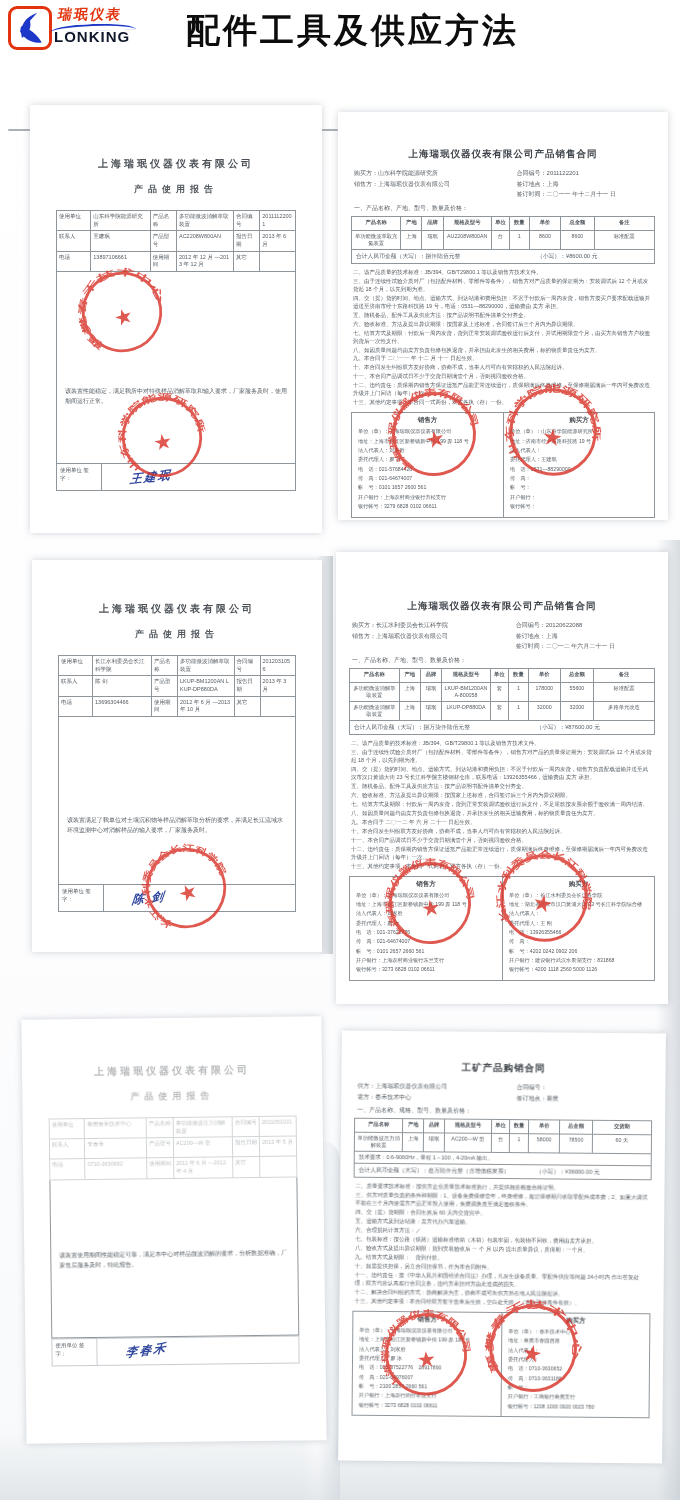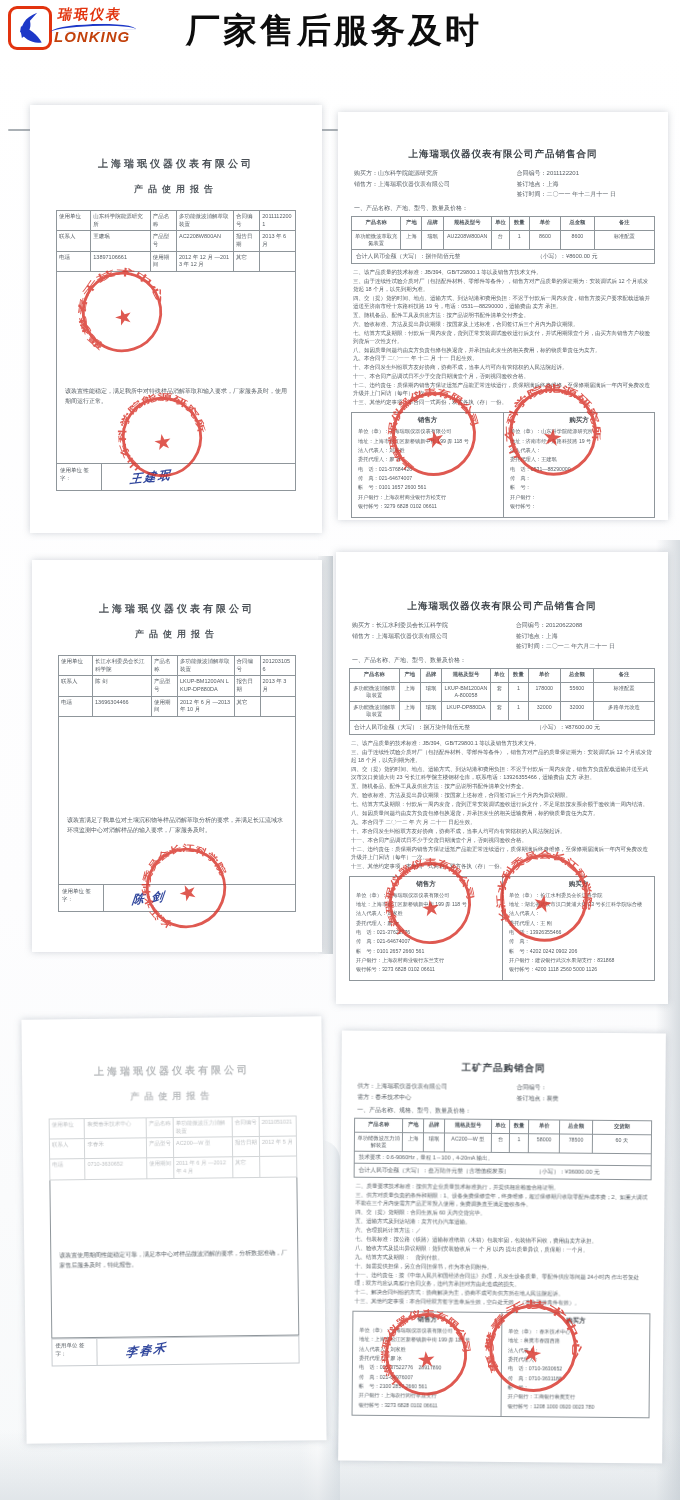--- a/index.html
+++ b/index.html
@@ -7,21 +7,21 @@
     width:680px;height:1500px;position:relative;overflow:hidden;
     background:linear-gradient(180deg,#ffffff 0%,#fdfdfe 60%,#f7f9fa 100%);
     font-family:"Liberation Sans","DejaVu Sans",sans-serif;color:#41464c;
   }
   
   .header{position:absolute;left:0;top:0;width:680px;height:60px;background:#fff;}
   .logo{position:absolute;left:6px;top:4px;width:150px;height:48px;cursor:pointer;}
   .logo-box{position:absolute;left:2px;top:2px;width:38px;height:38px;border:3px solid #e2330e;border-radius:9px;background:#fff;}
   .logo-box svg{position:absolute;left:1px;top:1px;}
   .logo-calligraphy{position:absolute;left:52px;top:2px;font-size:14px;font-weight:bold;color:#e2330e;transform:skewX(-10deg);letter-spacing:2px;white-space:nowrap;}
-  .logo-name{position:absolute;left:48px;top:24px;font-size:15px;font-weight:bold;font-style:italic;color:#c2410c;letter-spacing:1px;}
+  .logo-name{position:absolute;left:48px;top:24px;font-size:15px;font-weight:bold;color:#0f172a;letter-spacing:1px;}
   .logo-swoosh{position:absolute;left:44px;top:20px;width:86px;height:5px;border-top:2px solid #1d38c8;border-radius:50%/100% 100% 0 0;transform:rotate(-2deg);}
   .page-title{position:absolute;left:186px;top:8px;font-size:34px;font-weight:bold;color:#0d0d0d;letter-spacing:3px;white-space:nowrap;}
   
   .artifact{position:absolute;pointer-events:none;}
   .art-line-top{left:8px;top:129px;width:330px;height:2px;background:#aab0b5;border-radius:1px;}
   .art-band-doc3{left:318px;top:556px;width:15px;height:398px;background:linear-gradient(90deg,rgba(176,184,191,0.05),rgba(158,168,176,0.55));}
   .art-streak-right{right:0;top:540px;width:24px;height:960px;background:linear-gradient(90deg,rgba(200,206,212,0),rgba(178,187,195,0.5));}
   .art-band-bottom{left:0;top:1430px;width:680px;height:70px;background:linear-gradient(180deg,rgba(205,212,218,0),rgba(198,206,213,0.45));}
   .art-gloss{left:300px;top:1140px;width:40px;height:360px;border-radius:20px 20px 0 0;background:linear-gradient(90deg,rgba(255,255,255,0),rgba(255,255,255,0.95) 45%,rgba(214,221,227,0.6));}
   .art-band-doc5{left:298px;top:1020px;width:14px;height:420px;background:linear-gradient(90deg,rgba(176,184,191,0.03),rgba(166,175,183,0.4));}
@@ -87,21 +87,21 @@
     <div class="logo-box">
       <svg width="36" height="36" viewBox="0 0 40 40">
         <path d="M28 3 C14 8 8 18 11 31 C18 26 22 21 20 12 Z" fill="#1d38c8"></path>
         <path d="M10 18 C19 20 28 27 33 36 C23 38 13 32 9 24 Z" fill="#1d38c8"></path>
       </svg>
     </div>
     <div class="logo-calligraphy">瑞珉仪表</div>
     <div class="logo-swoosh"></div>
     <div class="logo-name">LONKING</div>
   </div>
-  <div class="page-title">厂家售后服务及时</div>
+  <div class="page-title">配件工具及供应方法</div>
 </div>
 
 <div class="artifact art-line-top"></div>
 <div class="artifact art-band-doc3"></div>
 <div class="artifact art-band-doc5"></div>
 <div class="artifact art-streak-right"></div>
 <div class="artifact art-gloss"></div>
 <div class="artifact art-band-bottom"></div>
 
 <div class="scan" style="left:30px;top:105px;width:292px;height:428px">

